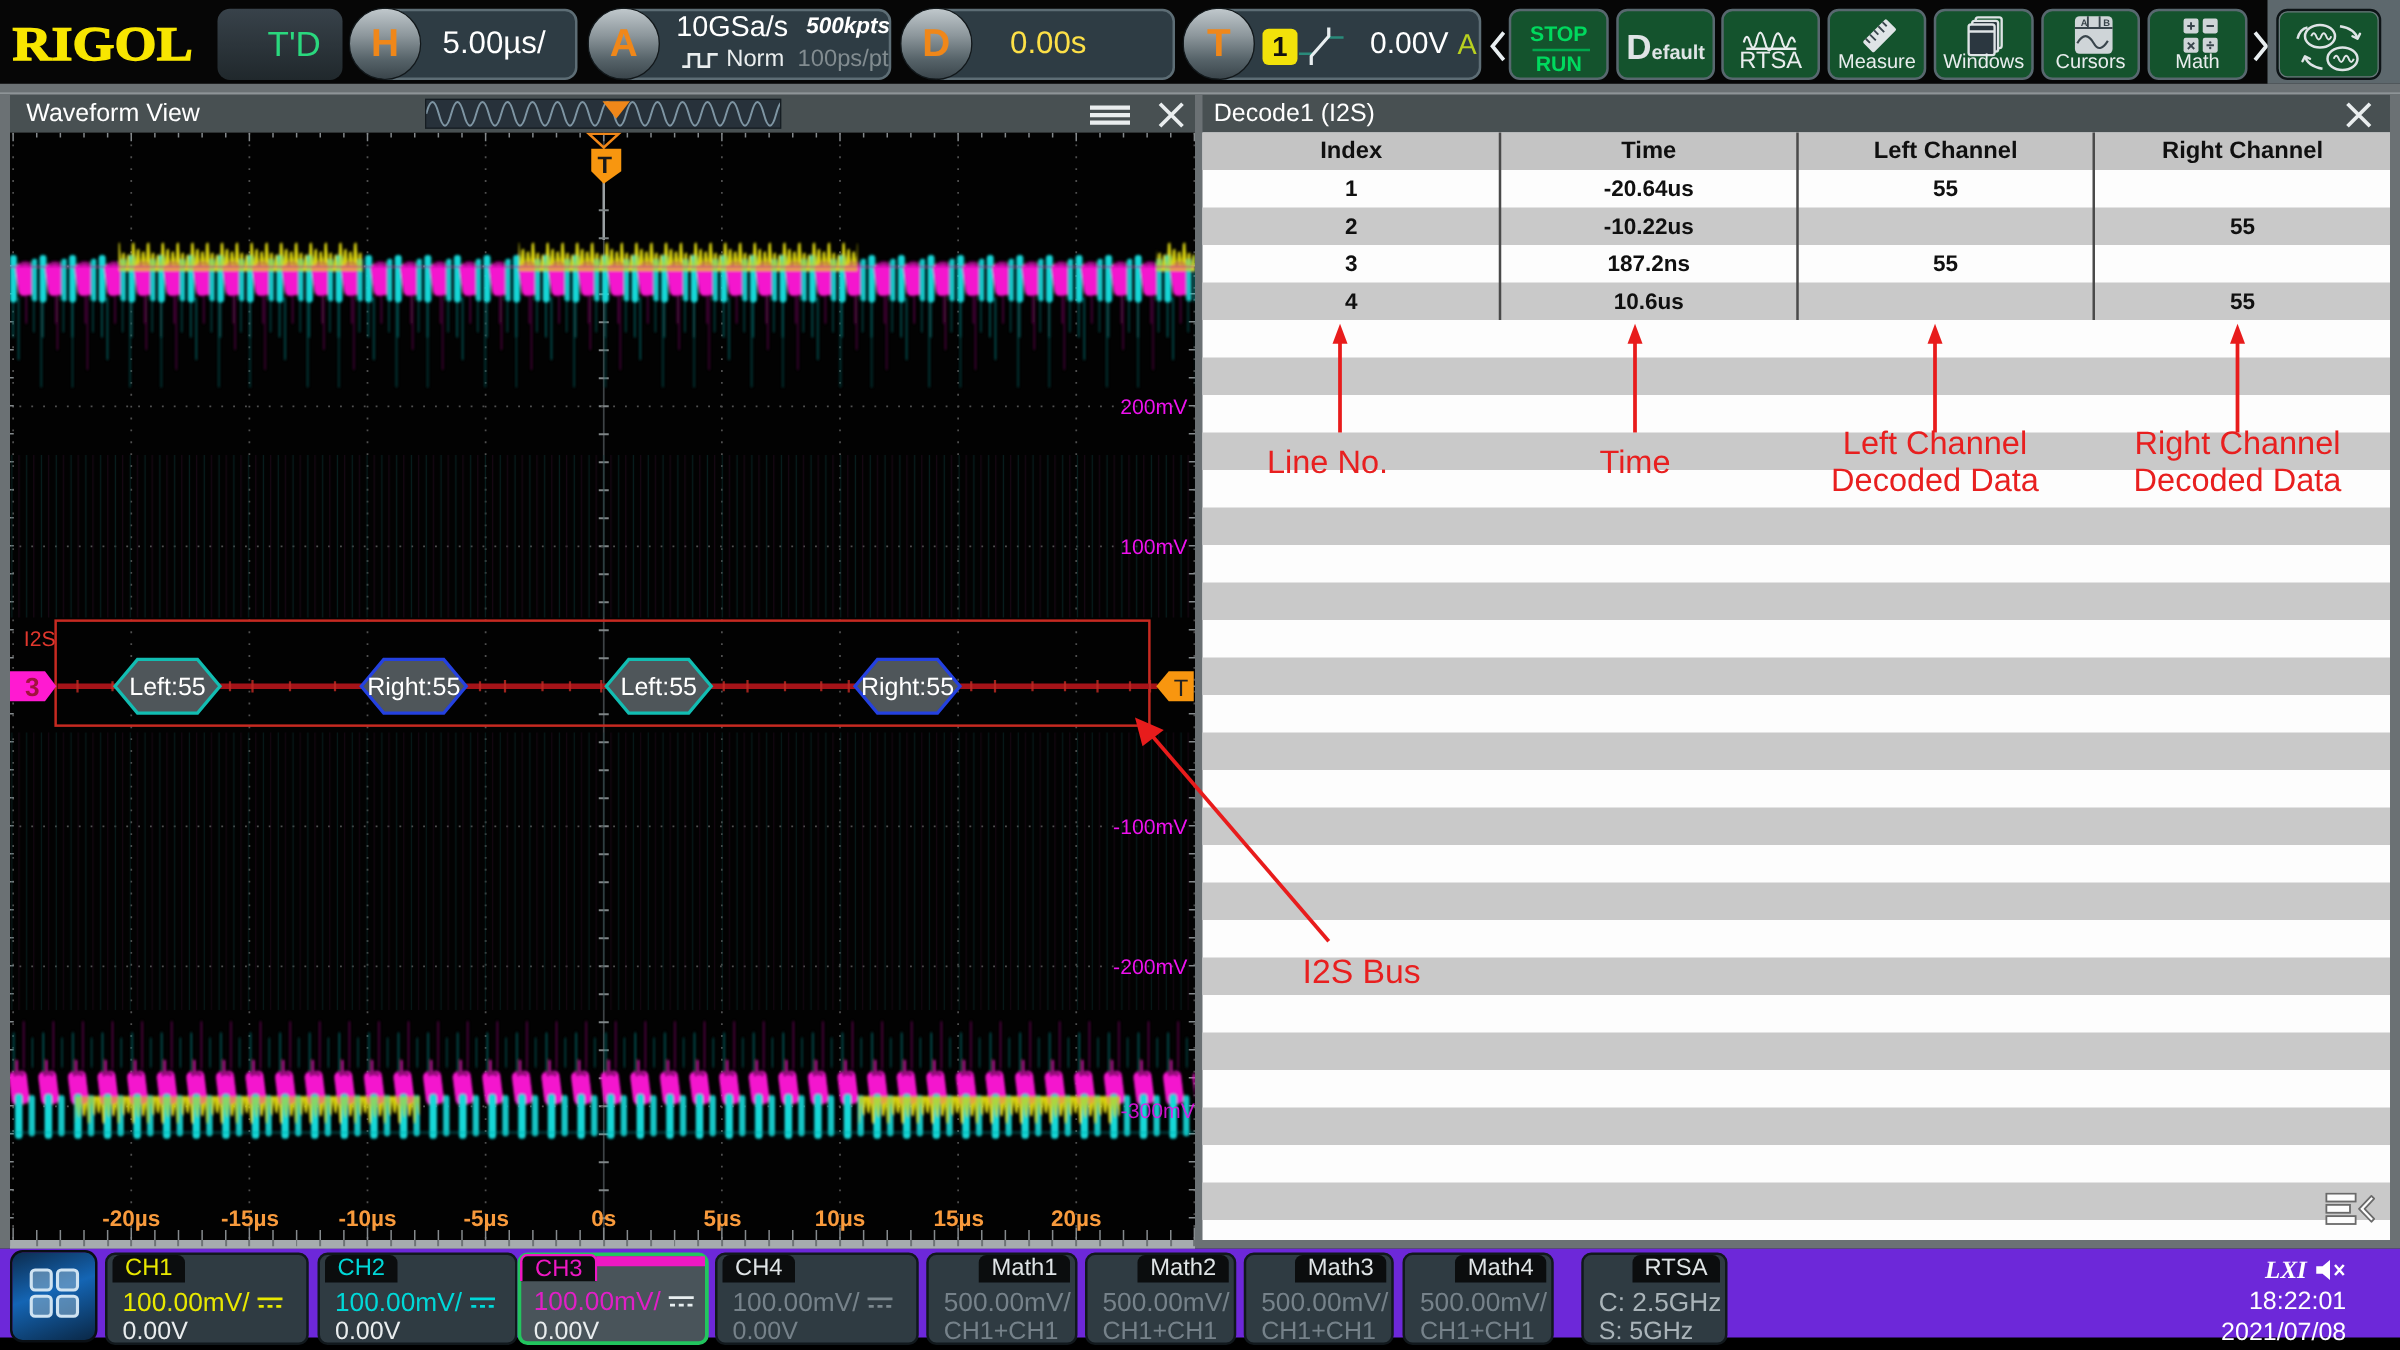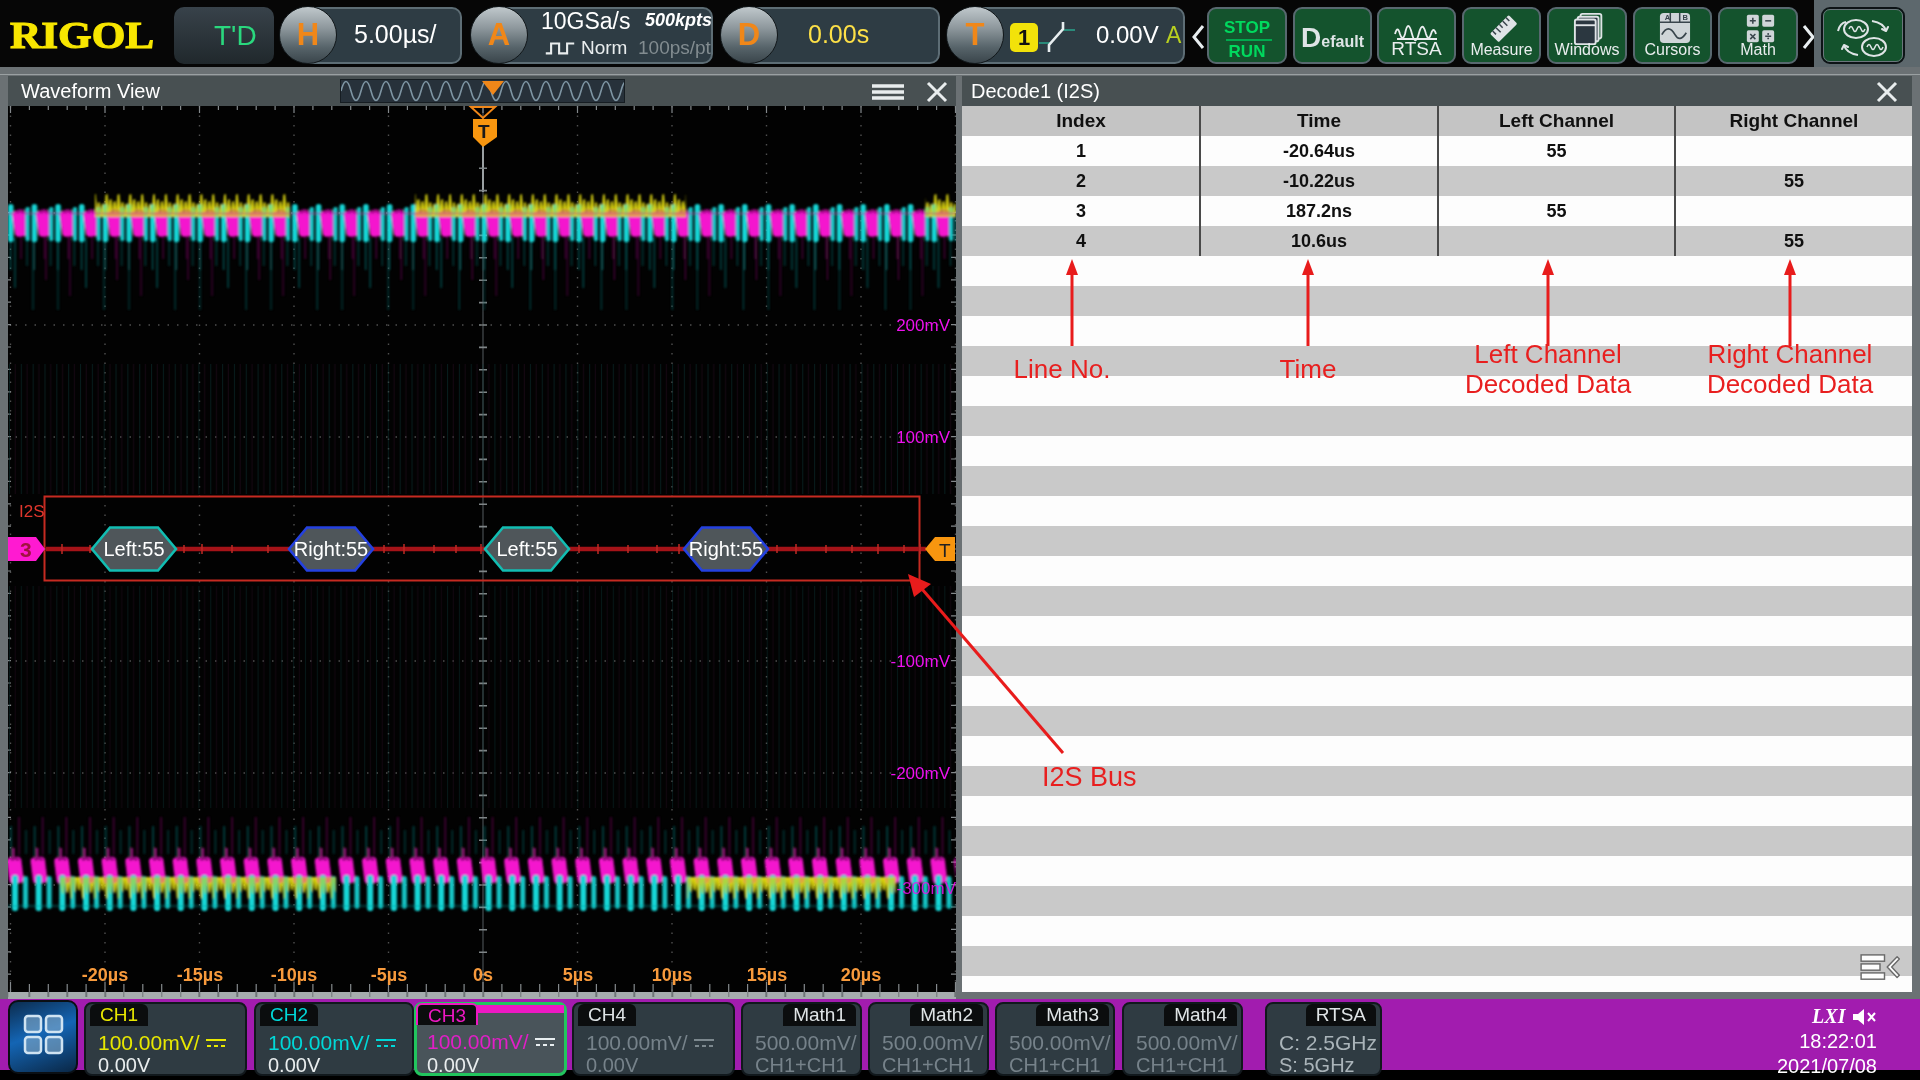--- a/index.html
+++ b/index.html
@@ -27,21 +27,21 @@
   #decohead { left:962px; top:9px; width:950px; }
   #wavebody { position:absolute; left:8px; top:39px; width:948px; height:886px; background:#020202; overflow:hidden; }
   #decobody { position:absolute; left:962px; top:39px; width:950px; height:886px; background:#fdfdfd; }
 
   .stripe { position:absolute; left:0; width:950px; height:30px; background:#c9c9c9; }
   .dcell { position:absolute; height:30px; line-height:30px; text-align:center; color:#101010; font-size:19px; }
   .dval { font-size:18px; font-weight:bold; }
   .redlbl { position:absolute; color:#e81f1f; font-size:26px; text-align:center; line-height:30px; }
 
   
-  #foot { position:absolute; left:0; top:999px; width:1920px; height:71px; background:#a21caf; }
+  #foot { position:absolute; left:0; top:999px; width:1920px; height:71px; background:#6d28d9; }
   .chbox { position:absolute; top:3px; height:74px; background:#2f3b42; border:2px solid #11181c; border-radius:8px; }
   .chtab { position:absolute; top:0; height:22px; background:#0b0d0e; border-radius:6px 6px 0 0; font-size:19px; padding:0 10px; line-height:21px; }
   .chl1 { position:absolute; left:12px; top:27px; font-size:21px; }
   .chl2 { position:absolute; left:12px; top:50px; font-size:20px; color:#e9edee; }
 </style>
 </head>
 <body>
 <div id="app">
   <div id="toolbar">
     <div class="abs" style="left:10px;top:13px;font-family:'Liberation Serif',serif;font-weight:bold;font-size:46px;color:#f8e600;-webkit-text-stroke:1.3px #f8e600;transform:scale(0.94,0.84);transform-origin:left top;">RIGOL</div>

